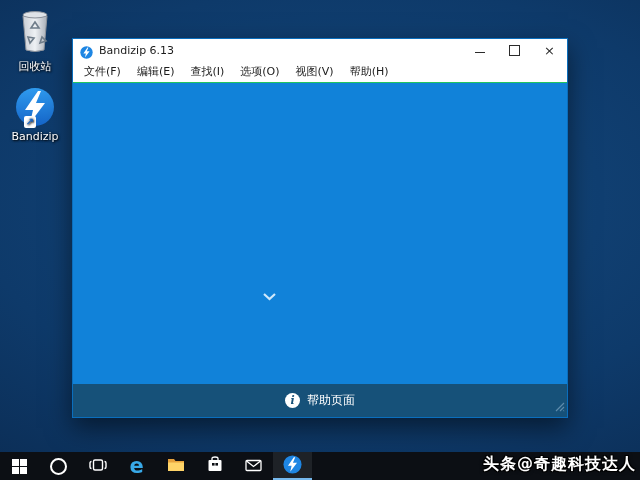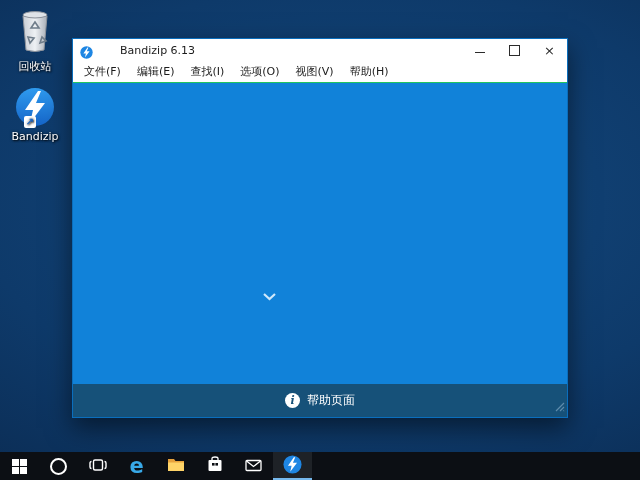--- a/index.html
+++ b/index.html
@@ -27,21 +27,21 @@
   }
   
   .window{
     position:absolute;left:72px;top:38px;width:496px;height:380px;
     background:#fff;border:1px solid #0a6ebd;box-sizing:border-box;
     display:flex;flex-direction:column;
     box-shadow:0 10px 24px rgba(0,0,0,.5);
   }
   .titlebar{height:22px;background:#fff;display:flex;align-items:center;padding-left:7px;flex:0 0 auto;}
   .titlebar .app-icon{width:13px;height:13px;margin-right:6px;}
-  .titlebar .title{font-size:11px;color:#1b1b1b;margin-left:21px;}
+  .titlebar .title{font-size:11px;color:#1b1b1b;}
   .controls{margin-left:auto;display:flex;height:100%;}
   .ctrl{width:35px;display:flex;align-items:center;justify-content:center;color:#2b2b2b;}
   .ctrl .min-line{width:10px;height:1px;background:#2b2b2b;margin-top:5px;}
   .ctrl .max-box{width:9px;height:9px;border:1px solid #2b2b2b;}
   .ctrl.close{font-size:13px;line-height:1;}
   .menubar{
     height:21px;background:#fff;display:flex;align-items:center;
     padding-left:3px;font-size:11px;color:#1b1b1b;flex:0 0 auto;
     border-bottom:1px solid #22c55e;
   }
@@ -228,14 +228,17 @@
     <div class="tb-btn active">
       <span>
         <svg width="19" height="19" viewBox="0 0 42 42">
           <circle cx="21" cy="21" r="20" fill="#1e86e3"></circle>
           <polygon points="24,5 11,24 19,24 16,37 31,17 22,17 27,5" fill="#fff"></polygon>
         </svg>
       </span>
     </div>
   </div>
 
+  <div class="watermark">
+    <span>头条</span><span>@奇趣科技达人</span>
+  </div>
 
 </div>
 
 </body></html>

